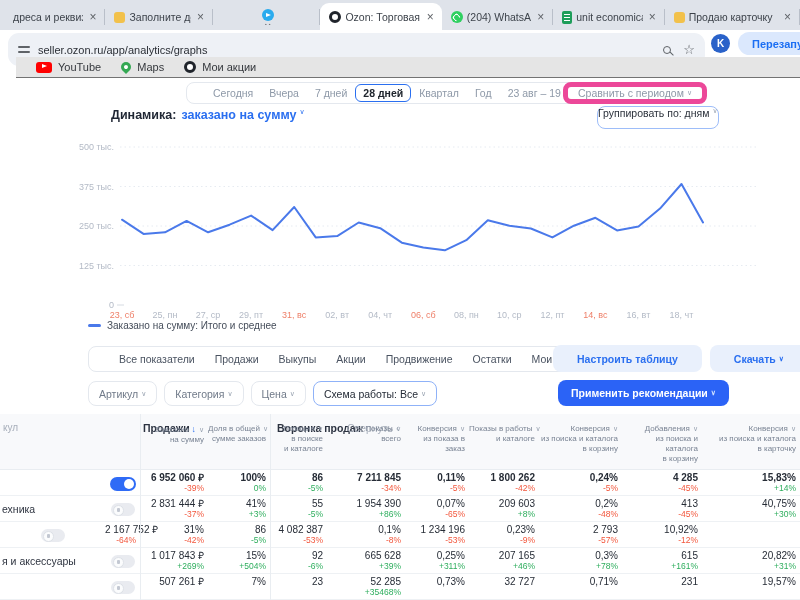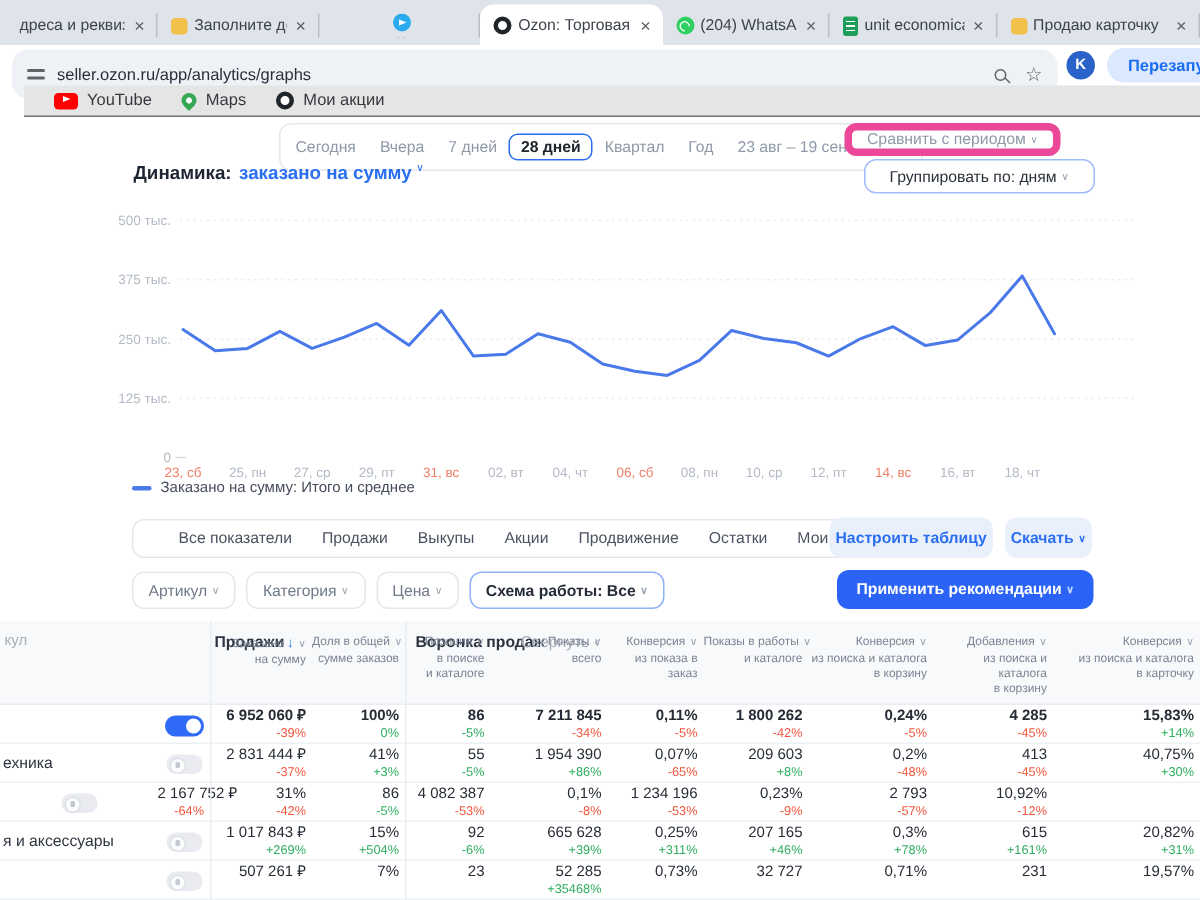--- a/index.html
+++ b/index.html
@@ -39,43 +39,43 @@
   .ic-tune{width:12px;height:12px;position:relative}
   .ic-tune::before,.ic-tune::after{content:"";position:absolute;left:0;right:0;height:1.6px;background:#5f6368;border-radius:1px}
   .ic-tune::before{top:2.6px}.ic-tune::after{bottom:2.6px}
   .ic-search{width:8px;height:8px;border:1.4px solid #5f6368;border-radius:50%;position:relative;margin-right:12px}
   .ic-search::after{content:"";position:absolute;width:5px;height:1.4px;background:#5f6368;transform:rotate(45deg);right:-4px;bottom:-1.5px}
   .ic-star{color:#5f6368;font-size:13px;line-height:13px}
 
   
   .chev{font-size:7px;color:#9aa4b2;margin-left:3px}
   .chev.blue{color:#2a6ff0}
-  .period{position:absolute;left:186px;top:82px;height:32px;border:1px solid #e4e8ee;border-radius:8px;display:flex;align-items:center;padding:0 2px;background:#fff}
+  .period{position:absolute;left:186px;top:82px;height:22px;border:1px solid #e4e8ee;border-radius:8px;display:flex;align-items:center;padding:0 18px;background:#fff}
   .pitem{font-size:10.5px;color:#8e99a8;padding:2px 8px;white-space:nowrap;display:flex;align-items:center}
   .pitem.active{border:1px solid #2a6ff0;border-radius:6px;color:#20262e;font-weight:600;padding:2px 7px}
   .compare{position:absolute;left:563px;top:82px;height:22px;border:5px solid #ec4899;border-radius:8px;display:flex;align-items:center;font-size:10.5px;color:#8e99a8;padding:0 10px;background:#fff;white-space:nowrap}
 
-  .chart-title{position:absolute;left:89px;top:108px;font-size:12.5px;display:flex;align-items:flex-start}
+  .chart-title{position:absolute;left:111px;top:108px;font-size:12.5px;display:flex;align-items:flex-start}
   .chart-title .t1{font-weight:bold;color:#1f2633}
   .chart-title .t2{color:#2a6ff0;font-weight:600;margin-left:5px}
-  .groupby{position:absolute;left:576px;top:106px;height:23px;border:1px solid #9dbdf9;border-radius:8px;display:flex;align-items:center;font-size:10.5px;color:#2b313b;padding:0 16px;background:#fff;white-space:nowrap}
+  .groupby{position:absolute;left:597px;top:106px;height:23px;border:1px solid #9dbdf9;border-radius:8px;display:flex;align-items:flex-start;font-size:10.5px;color:#2b313b;padding:0 0;background:#fff;white-space:nowrap}
 
   .chart-area{position:absolute;left:0;top:138px;width:800px;height:185px}
   .legend{position:absolute;left:88px;top:320px;display:flex;align-items:center;gap:6px;font-size:10px;color:#454d5a}
   .legend .dash{width:13px;height:3px;border-radius:2px;background:#4a79ea}
 
   .metricbar{position:absolute;left:88px;top:346px;height:26px;border:1px solid #e4e8ee;border-radius:8px;display:flex;align-items:center;background:#fff;padding:0 20px}
   .mitem{font-size:10.5px;color:#4a5361;padding:0 10px;white-space:nowrap;display:flex;align-items:center}
   .table-actions{position:absolute;left:553px;top:345px;display:flex;gap:8px}
-  .btn-soft{background:#e9f0fc;color:#2a6ff0;border-radius:8px;font-size:10.5px;font-weight:600;height:27px;display:flex;align-items:center;padding:0 4px;white-space:nowrap}
+  .btn-soft{background:#e9f0fc;color:#2a6ff0;border-radius:8px;font-size:10.5px;font-weight:600;height:27px;display:flex;align-items:center;padding:0 24px;white-space:nowrap}
   .btn-soft .chev{color:#2a6ff0}
 
   .filterbar{position:absolute;left:88px;top:381px;display:flex;gap:7px}
   .fitem{height:25px;border:1px solid #e4e8ee;border-radius:8px;display:flex;align-items:center;font-size:10.5px;color:#707a89;padding:0 10px;background:#fff;white-space:nowrap}
-  .fitem.hl{border-color:#8fb2f8;color:#262d38;font-weight:700}
+  .fitem.hl{border-color:#8fb2f8;color:#262d38;font-weight:400}
   .btn-solid{position:absolute;left:558px;top:380px;height:26px;background:#2b63f6;color:#fff;border-radius:8px;font-size:10.5px;font-weight:600;display:flex;align-items:center;padding:0 13px;white-space:nowrap}
   .btn-solid .chev{color:#cfe0ff}
 
   
   .tbl{position:absolute;left:0;top:414px;width:800px;height:186px}
   .thead{position:relative;height:56px;background:#f8f9fb;border-bottom:1px solid #e9edf1}
   .ghdr{position:absolute;top:8px;font-size:10.5px;font-weight:bold;color:#2b3240}
   .ghdr.gray{font-weight:normal;color:#a7aeba}
   .sku-h{position:absolute;left:3px;top:8px;font-size:10px;color:#a7aeba}
   .colrow{position:absolute;left:0;right:0;bottom:5px;display:grid;grid-template-columns:105px 35px 68px 62px 57px 78px 64px 70px 83px 80px 98px}

